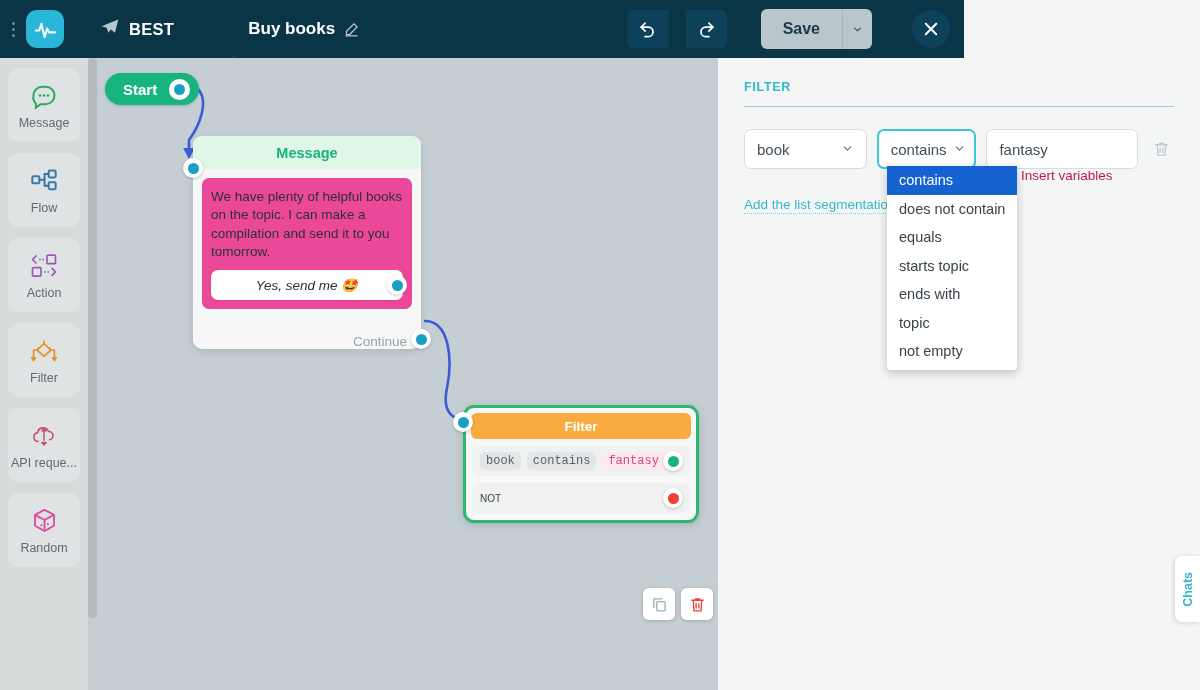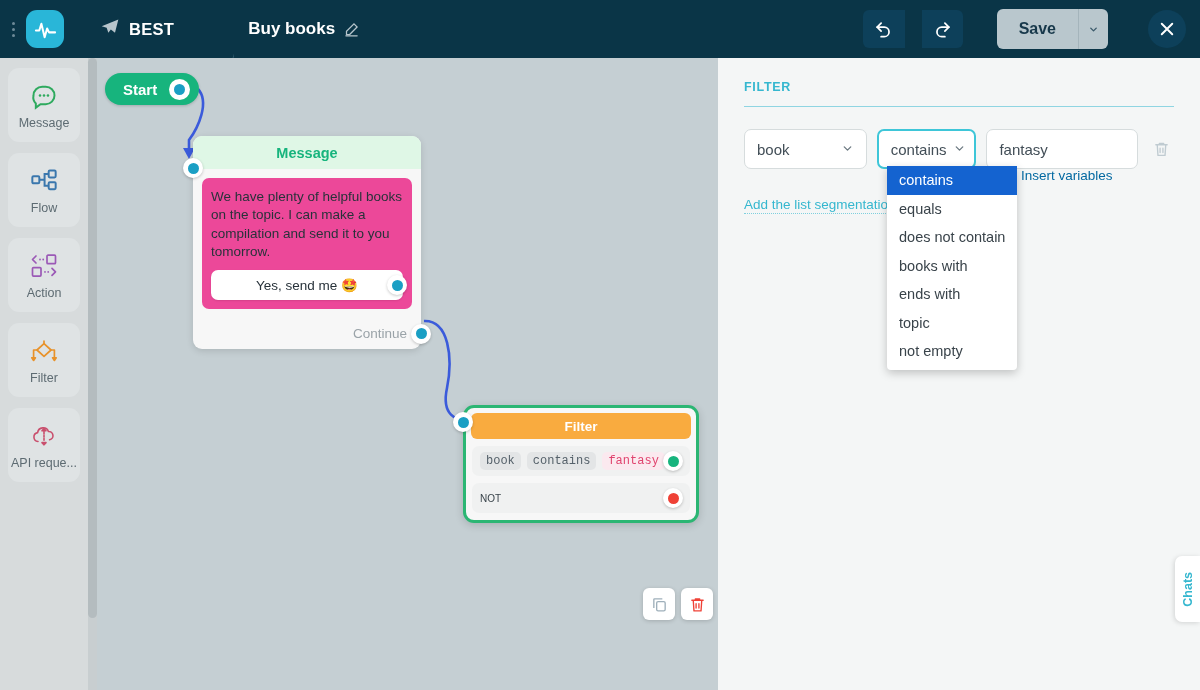--- a/index.html
+++ b/index.html
@@ -5,21 +5,21 @@
   * { box-sizing: border-box; margin: 0; padding: 0; }
   html, body {
     width: 1200px; height: 690px;
     font-family: "Liberation Sans", sans-serif;
     overflow: hidden; background: #f4f6f6;
   }
   .app { position: relative; width: 1200px; height: 690px; }
 
   
   .header {
-    position: absolute; top: 0; left: 0; width: 1200px; height: 58px;
+    position: absolute; top: 0; left: 0; width: 964px; height: 58px;
     background: #0a3547; display: flex; align-items: center; z-index: 40;
   }
   .dots-handle {
     width: 14px; height: 58px; display: flex; flex-direction: column;
     align-items: center; justify-content: center; gap: 3px; margin-left: 6px;
   }
   .dots-handle i { width: 3px; height: 3px; border-radius: 50%; background: #6d8a98; display: block; }
   .logo-tile {
     width: 38px; height: 38px; border-radius: 11px; background: #29b6d8;
     display: flex; align-items: center; justify-content: center; margin-left: 6px;
@@ -112,23 +112,23 @@
     display: flex; align-items: center; justify-content: center;
   }
   .msg-head-label { color: #17b47d; font-size: 14.5px; font-weight: bold; }
   .msg-body { margin: 9px; background: #ec4899; border-radius: 7px; padding: 10px 9px 9px 9px; }
   .msg-text { font-size: 13.5px; line-height: 1.36; color: #28323a; }
   .msg-reply {
     margin-top: 9px; height: 30px; background: #fff; border-radius: 7px;
     display: flex; align-items: center; justify-content: center; position: relative;
     box-shadow: 0 1px 2px rgba(0,0,0,.10);
   }
-  .msg-reply-label { font-size: 13.5px; color: #28323a; }
+  .msg-reply-label { font-size: 13.5px; color: #28323a; font-style: italic; }
   .msg-foot {
-    height: 31px; display: flex; align-items: center; justify-content: flex-end;
+    height: 31px; display: flex; align-items: flex-end; justify-content: flex-end;
     padding-right: 14px; position: relative;
   }
   .msg-foot-label { font-size: 13.5px; color: #9aa3a8; }
   .dot-port {
     width: 20px; height: 20px; border-radius: 50%; background: #fff;
     display: flex; align-items: center; justify-content: center;
     box-shadow: 0 1px 3px rgba(0,0,0,.22);
   }
   .dot-port i { width: 11px; height: 11px; border-radius: 50%; display: block; background: #1a9fc4; }
   .dot-port.green i { background: #17b47d; }
@@ -183,21 +183,21 @@
   }
   .select-caret { margin-left: auto; }
   .value-input {
     width: 152px; height: 40px; border: 1px solid #d6dcdd; border-radius: 7px;
     background: #fff; padding: 0 12px; font-size: 15px; color: #424e57;
     font-family: "Liberation Sans", sans-serif; outline: none;
   }
   .trash-slot { width: 28px; display: flex; align-items: center; justify-content: center; cursor: pointer; }
 
   .insert-vars {
-    position: absolute; left: 1021px; top: 168px; font-size: 13.5px; color: #0369a1; z-index: 5;
+    position: absolute; left: 1021px; top: 168px; font-size: 13.5px; color: #be185d; z-index: 5;
   }
   .seg-link {
     position: absolute; left: 744px; top: 197px; font-size: 13.5px; color: #35b7cf;
     border-bottom: 1px dotted #7fd0de; padding-bottom: 1px; cursor: pointer; z-index: 4;
   }
 
   
   .dropdown {
     position: absolute; left: 887px; top: 166px; width: 130px;
     background: #fff; border-radius: 0 0 4px 4px; z-index: 30;
@@ -344,20 +344,33 @@
           <path d="M8 18.5A4.5 4.5 0 0 1 7.6 9.6a5.6 5.6 0 0 1 10.8-1.1 4.2 4.2 0 0 1 1.2 8.3"></path>
           <path d="M14 5.6l-2 2.2h4z" fill="#c94f6d"></path>
           <path d="M14 8.6v2.3M14 12.4v1.6M14 15.4v1.8"></path>
           <path d="M14 21.8l-2-2.2h4z" fill="#c94f6d"></path>
         </svg>
       </span>
       <span class="side-label">API reque...</span>
     </div>
 
 
+    <div class="side-item">
+      <span class="side-ico">
+        <svg width="27" height="27" viewBox="0 0 24 24" fill="none" stroke="#e0479e" stroke-width="1.6" stroke-linejoin="round">
+          <path d="M12 2.6l8.4 4.3v9.8L12 21.4 3.6 16.7V6.9z"></path>
+          <path d="M3.6 6.9L12 11.6l8.4-4.7M12 11.6v9.8"></path>
+          <circle cx="7.6" cy="9.3" r=".95" fill="#e0479e" stroke="none"></circle>
+          <circle cx="16.4" cy="9.3" r=".95" fill="#e0479e" stroke="none"></circle>
+          <circle cx="9.2" cy="16.2" r=".95" fill="#e0479e" stroke="none"></circle>
+          <circle cx="15" cy="15.2" r=".95" fill="#e0479e" stroke="none"></circle>
+        </svg>
+      </span>
+      <span class="side-label">Random</span>
+    </div>
   </div>
   <div class="side-scrollbar">
     <div class="side-thumb" style="position:absolute;left:0;top:0;"></div>
   </div>
 
   <div class="canvas">
 
     <svg class="edges">
       <path d="M101,31 C113,44 101,70 92,82 L92,92" fill="none" stroke="#3b5bdb" stroke-width="2.6"></path>
       <path d="M86,90 l12,0 l-6,11 z" fill="#3b5bdb"></path>
@@ -464,23 +477,23 @@
       </div>
     </div>
 
   </div>
 
   <div class="seg-link">Add the list segmentation</div>
   <div class="insert-vars">Insert variables</div>
 
   <div class="dropdown">
     <div class="dd-opt sel">contains</div>
+    <div class="dd-opt">does not contain</div>
     <div class="dd-opt">equals</div>
-    <div class="dd-opt">does not contain</div>
-    <div class="dd-opt">books with</div>
+    <div class="dd-opt">starts topic</div>
     <div class="dd-opt">ends with</div>
     <div class="dd-opt">topic</div>
     <div class="dd-opt">not empty</div>
   </div>
 
   <div class="chats-tab">
     <span class="chats-label">Chats</span>
   </div>
 
 </div>

